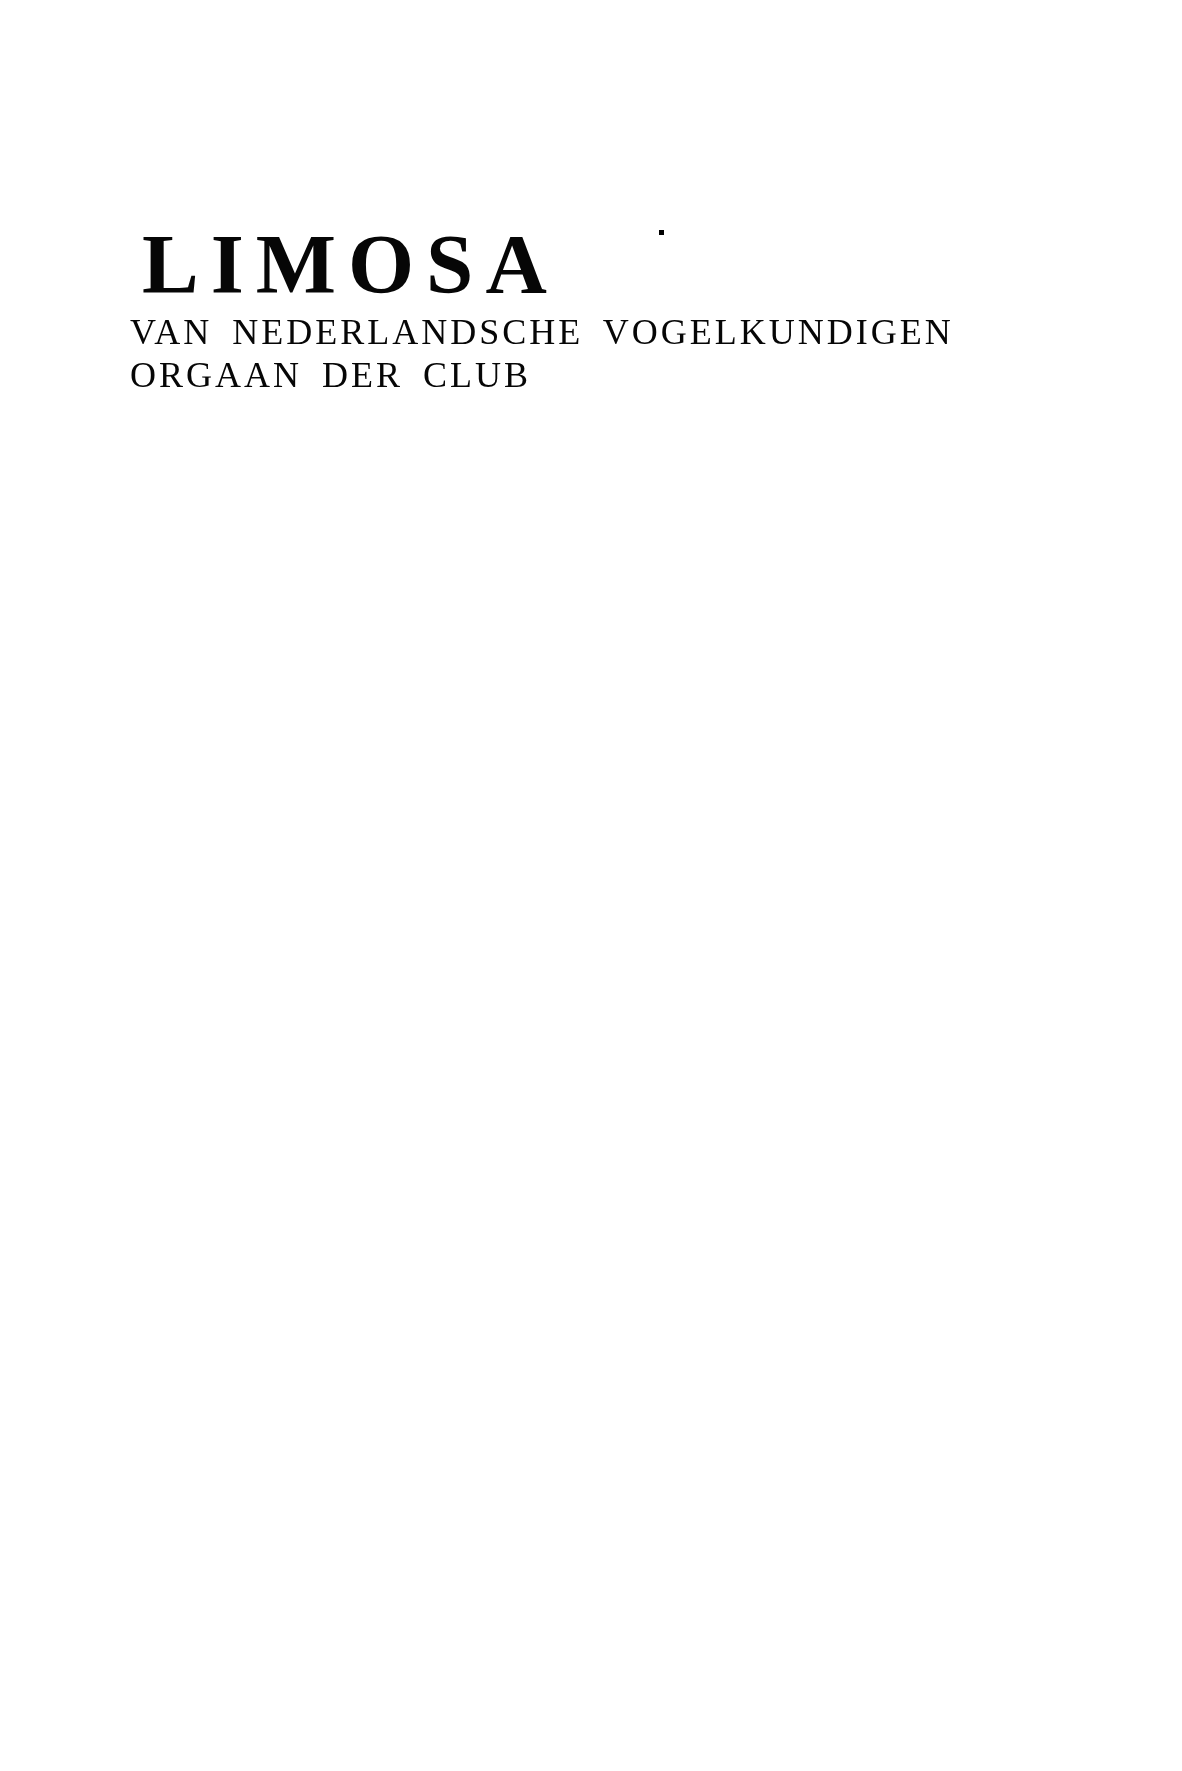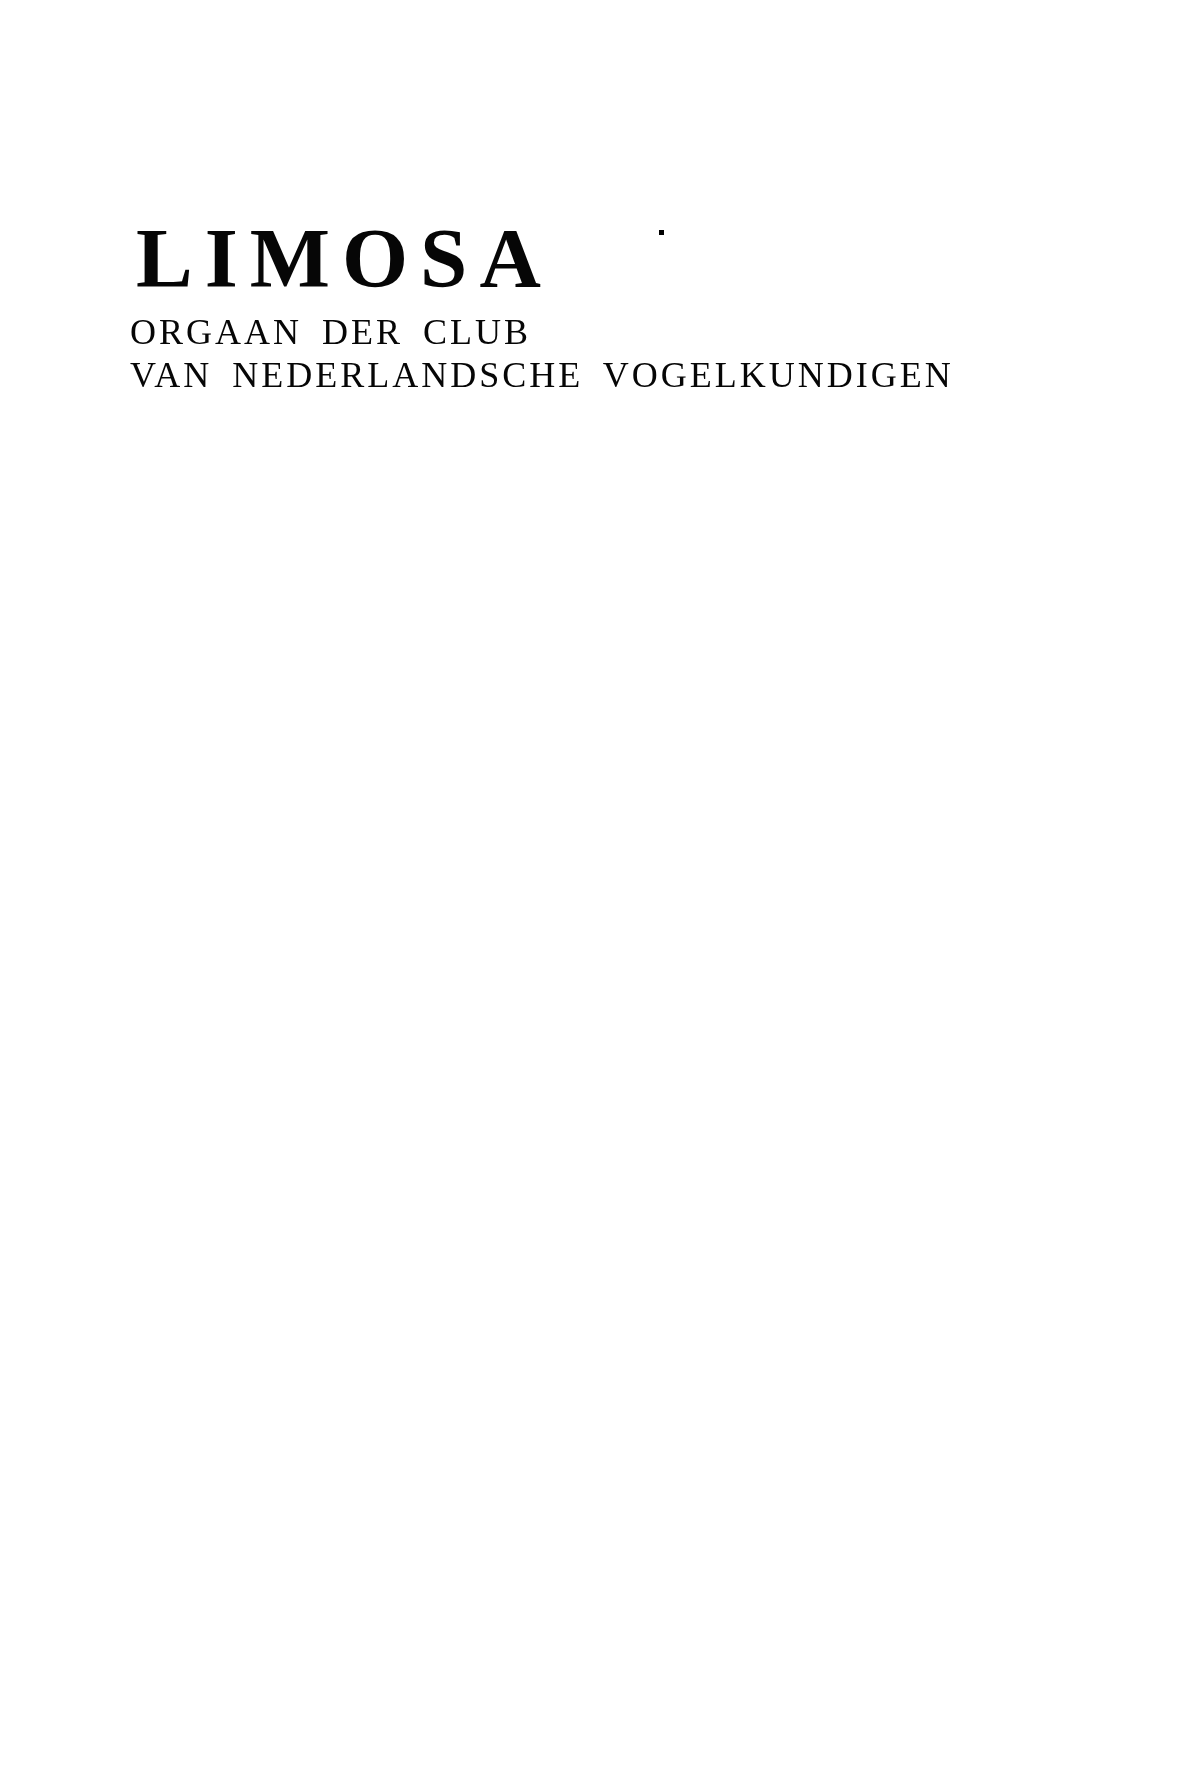--- a/index.html
+++ b/index.html
@@ -13,21 +13,21 @@
     height: 1771px;
     background: #ffffff;
     overflow: hidden;
     font-family: "Liberation Serif", serif;
     color: #060606;
   }
   .masthead-title {
     position: absolute;
     left: 130px;
     top: 210px;
-    margin: 6px;
+    margin: 12px;
     font-family: "Liberation Serif", serif;
     font-size: 85px;
     font-weight: bold;
     line-height: 1;
     letter-spacing: 12px;
     color: #060606;
     white-space: nowrap;
   }
   .ink-dot {
     position: absolute;
@@ -58,17 +58,17 @@
 </head>
 <body>
 
 <div class="page">
 
   <h1 class="masthead-title">LIMOSA</h1>
 
   <span class="ink-dot"></span>
 
   <div class="masthead-subtitle">
+    <span class="subtitle-line">VAN NEDERLANDSCHE VOGELKUNDIGEN</span>
     <span class="subtitle-line">ORGAAN DER CLUB</span>
-    <span class="subtitle-line">VAN NEDERLANDSCHE VOGELKUNDIGEN</span>
   </div>
 
 </div>
 
 </body></html>

